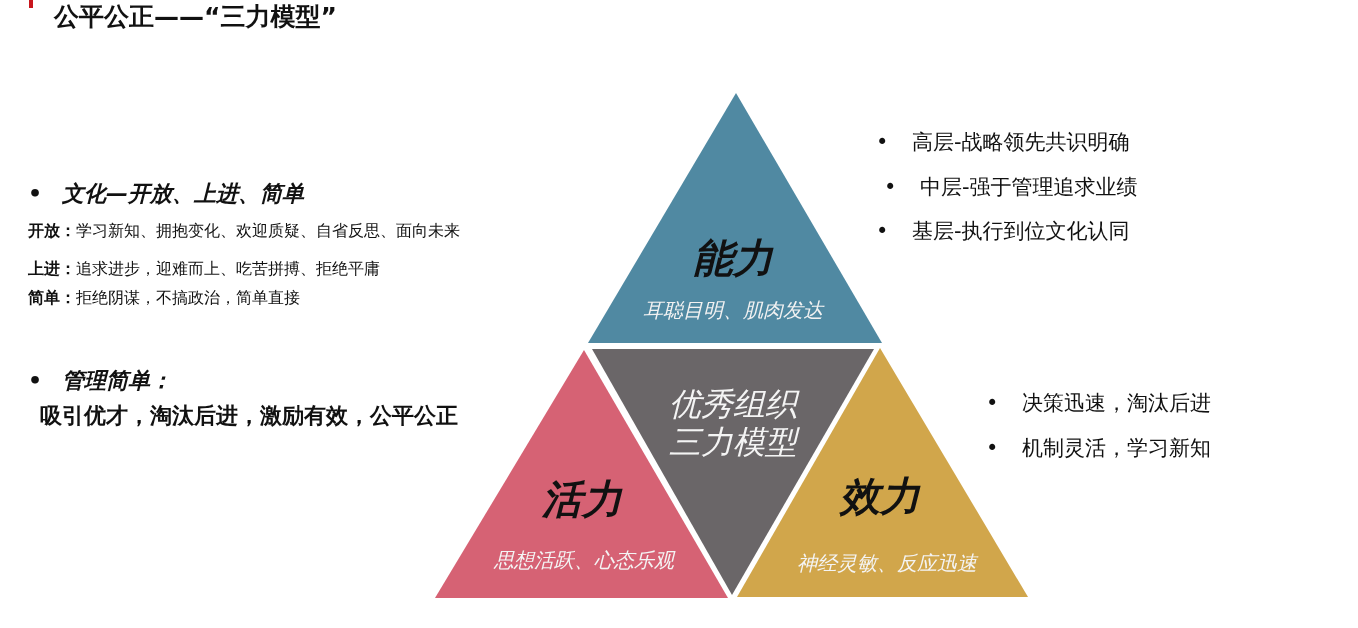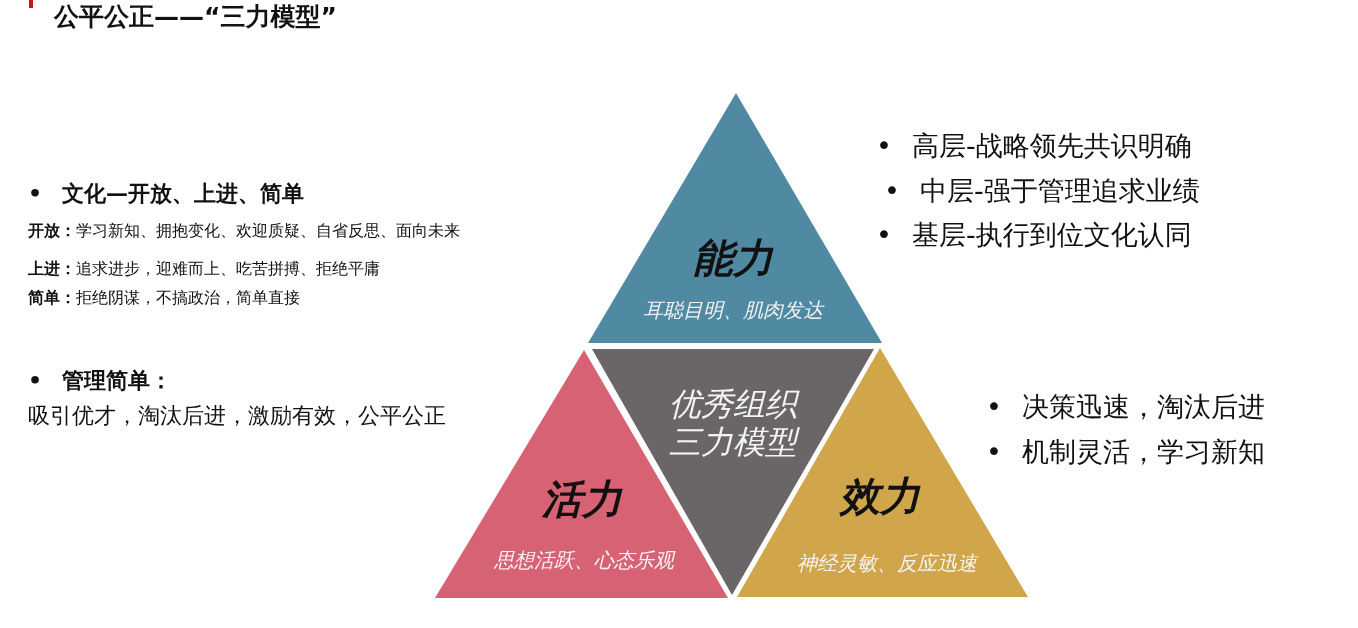--- a/index.html
+++ b/index.html
@@ -1,26 +1,26 @@
 <!DOCTYPE html>
 <html><head>
 <meta charset="utf-8">
 <style>
   html, body { margin:0; padding:0; background:#ffffff; }
   body { width:1358px; height:628px; position:relative; overflow:hidden;
          font-family:"DejaVu Sans","Liberation Sans",sans-serif; color:#111; }
   .accent-bar { position:absolute; left:29px; top:0; width:4px; height:8px; background:#c8161d; }
   .title { position:absolute; left:54px; top:0; font-size:25px; font-weight:bold; line-height:34px; letter-spacing:0px; }
   .abs { position:absolute; white-space:nowrap; }
-  .bul-h { font-size:22px; font-weight:bold; }
+  .bul-h { font-size:22px; font-weight:bold;font-style:italic; }
   .bul-h .dot { display:inline-block; width:34px; font-weight:bold; }
   .small { font-size:16px; }
   .small b { font-weight:bold; }
-  .big-bold { font-size:22px; font-weight:normal; }
-  .rb { font-size:27px; }
+  .big-bold { font-size:22px; font-weight:bold;margin-left:12px; }
+  .rb { font-size:21px; }
   .rb .dot { display:inline-block; width:36px; }
   svg.diagram { position:absolute; left:0; top:0; }
   .tri-title { font-family:"DejaVu Serif","Liberation Serif",serif; font-weight:bold; font-style:italic; }
   .tri-sub { font-family:"DejaVu Serif","Liberation Serif",serif; font-style:italic; }
 </style>
 </head>
 <body>
 
 <div class="accent-bar"></div>
 <div class="title">公平公正——“三力模型”</div>

